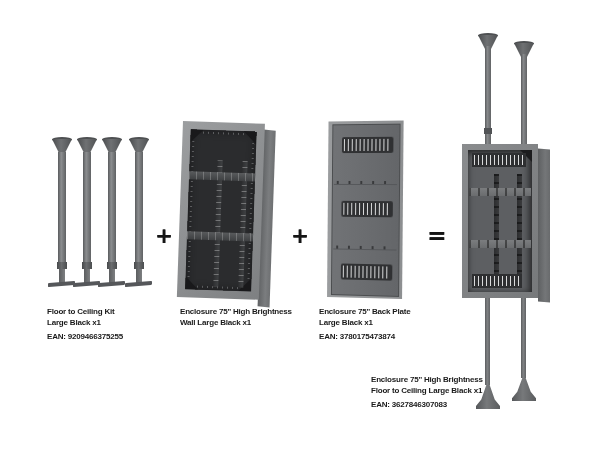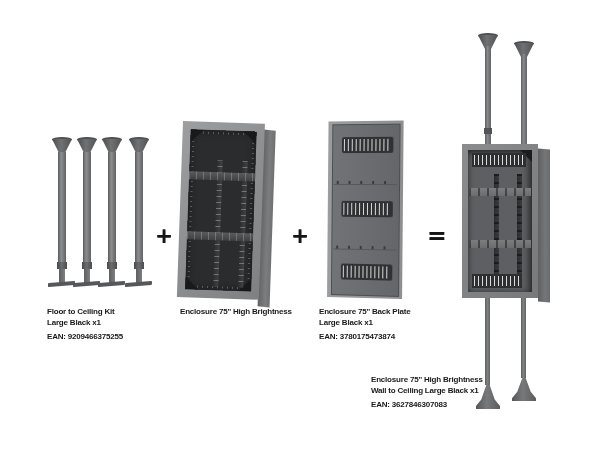--- a/index.html
+++ b/index.html
@@ -223,25 +223,26 @@
     </div>
   </div>
 
   <div class="label" id="label1">
     <div>Floor to Ceiling Kit</div>
     <div>Large Black x1</div>
     <div class="ean">EAN: 9209466375255</div>
   </div>
   <div class="label" id="label2">
     <div>Enclosure 75" High Brightness</div>
+    <div>Wall Large Black x1</div>
   </div>
   <div class="label" id="label3">
     <div>Enclosure 75" Back Plate</div>
     <div>Large Black x1</div>
     <div class="ean">EAN: 3780175473874</div>
   </div>
   <div class="label" id="label4">
     <div>Enclosure 75" High Brightness</div>
-    <div>Wall to Ceiling Large Black x1</div>
+    <div>Floor to Ceiling Large Black x1</div>
     <div class="ean">EAN: 3627846307083</div>
   </div>
 
 </div>
 
 </body></html>

